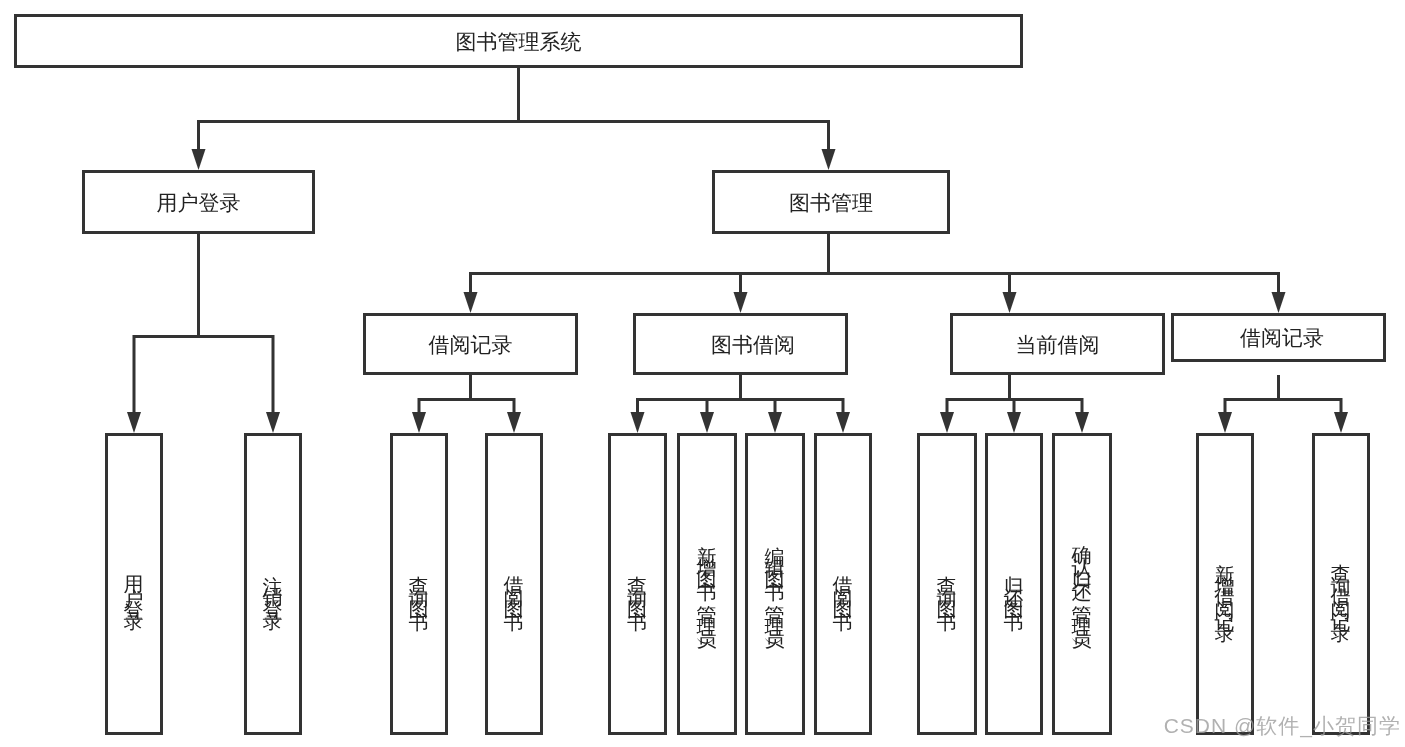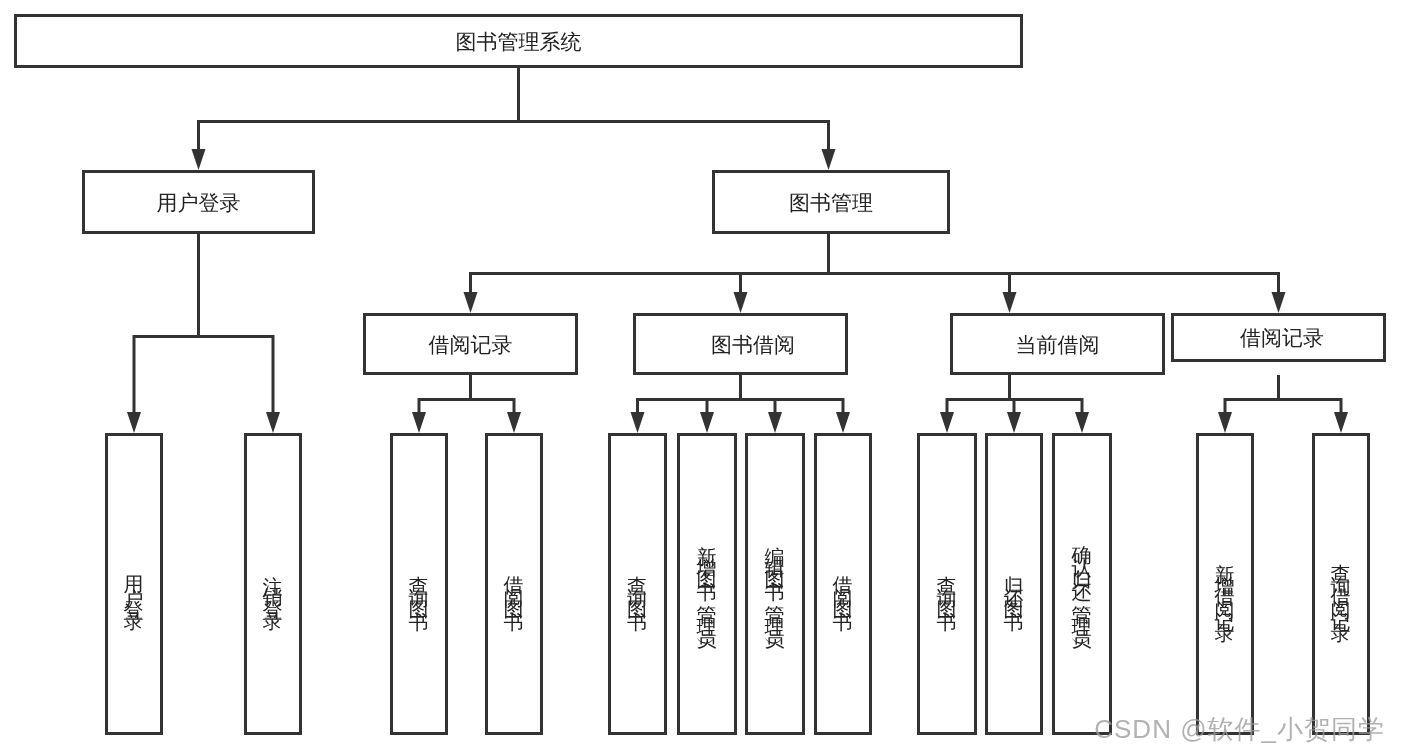--- a/index.html
+++ b/index.html
@@ -33,22 +33,22 @@
   .vbox{
     writing-mode:vertical-rl;
     text-orientation:mixed;
     font-size:20px;
     letter-spacing:12px;
     white-space:normal;
     text-align:center;
   }
   .watermark{
     position:absolute;
-    right:20px;top:712px;
-    font-size:26px;
+    right:4px;top:712px;
+    font-size:21px;
     color:var(--watermark_color);
     opacity:.8;
     letter-spacing:1px;
     z-index:5;
   }
 </style>
 </head>
 <body>
 
 <div class="canvas">

